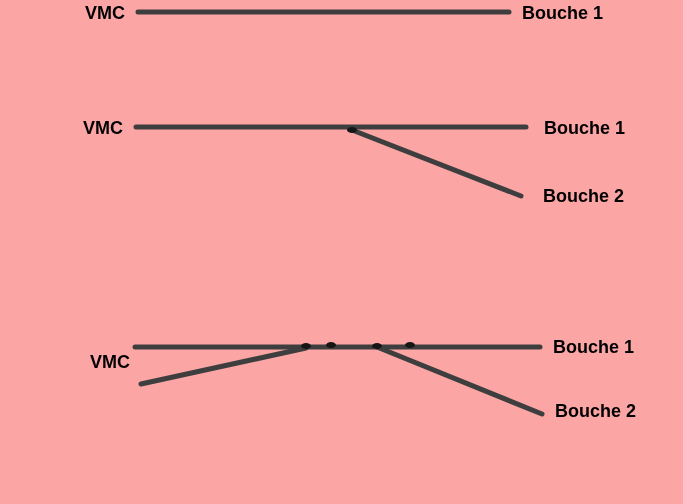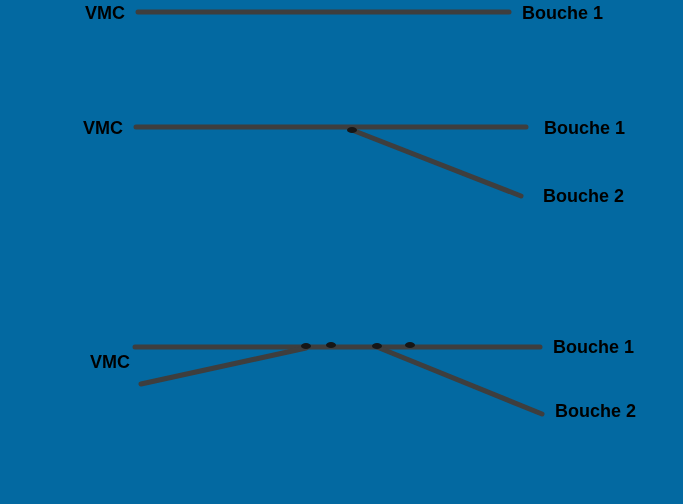--- a/index.html
+++ b/index.html
@@ -4,21 +4,21 @@
 <style>
   html, body {
     margin: 0;
     padding: 0;
     background: #ffffff;
   }
   .canvas-wrap {
     position: relative;
     width: 683px;
     height: 504px;
-    background: #0369a1;
+    background: #fca5a5;
     overflow: hidden;
     font-family: "Liberation Sans", sans-serif;
   }
   svg text {
     font-family: "Liberation Sans", sans-serif;
     font-weight: 700;
     font-size: 18px;
   }
 </style>
 </head>

